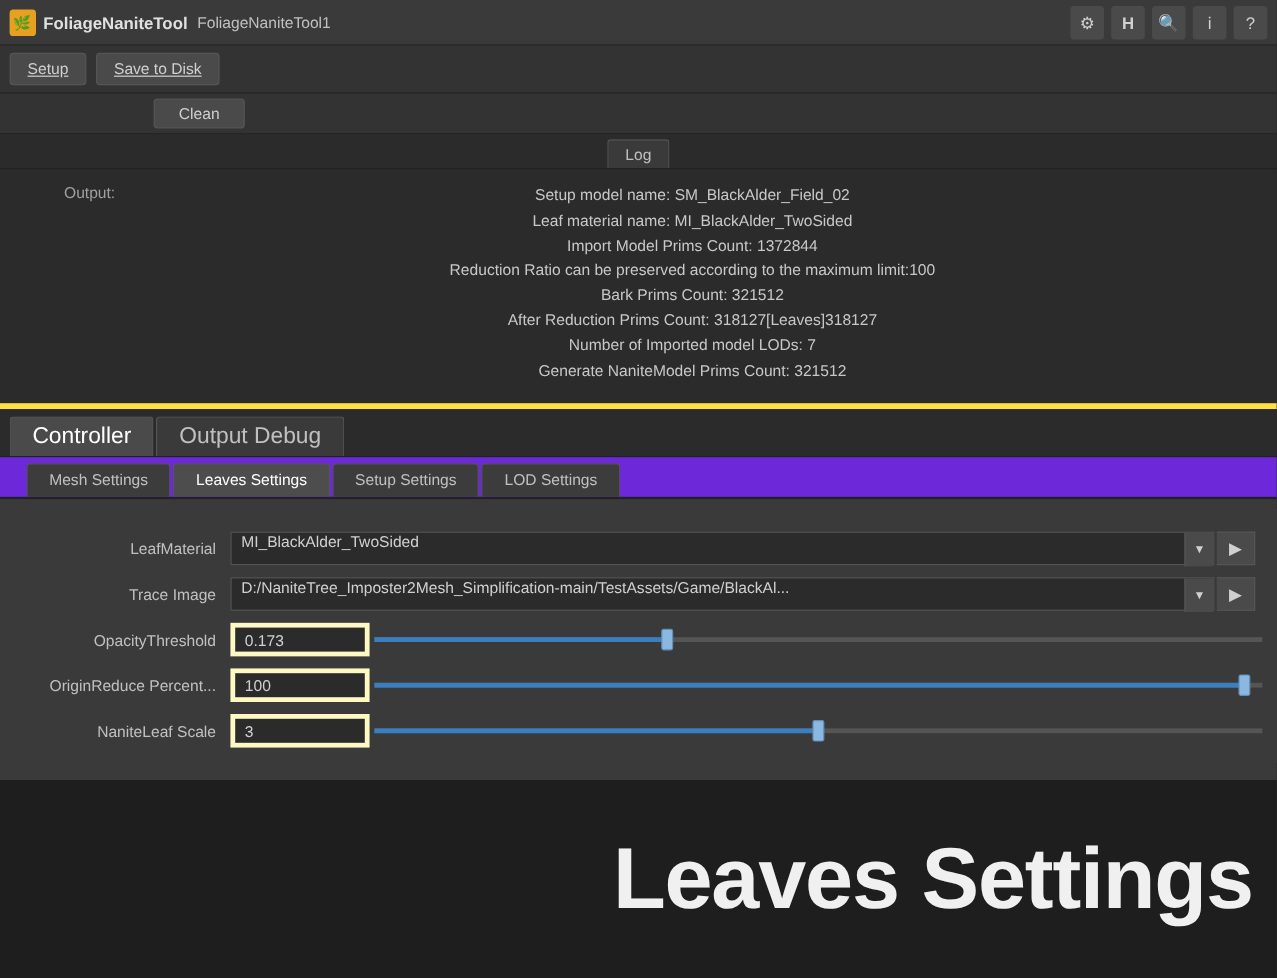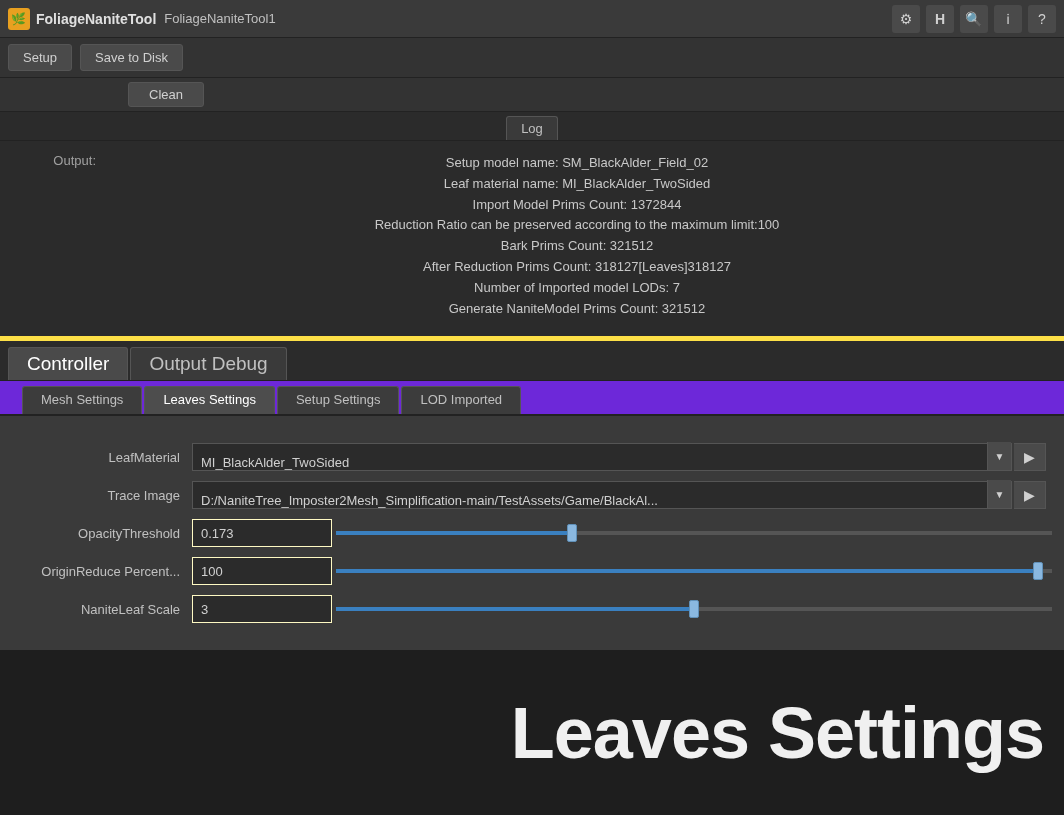--- a/index.html
+++ b/index.html
@@ -62,20 +62,21 @@
     }
 
     
     #toolbar {
       display: flex;
       align-items: center;
       background: #333;
       padding: 6px 8px;
       gap: 8px;
       border-bottom: 1px solid #222;
+      text-decoration: underline;
     }
     .toolbar-btn {
       background: #4a4a4a;
       border: 1px solid #555;
       color: #d0d0d0;
       padding: 5px 14px;
       border-radius: 3px;
       cursor: pointer;
       font-size: 13px;
     }
@@ -207,21 +208,21 @@
     }
     .setting-label {
       width: 180px;
       text-align: right;
       padding-right: 12px;
       color: #c0c0c0;
       font-size: 13px;
     }
     .dropdown-box {
       display: flex;
-      align-items: flex-end;
+      align-items: flex-start;
       background: #2b2b2b;
       border: 1px solid #555;
       height: 28px;
       flex: 1;
       max-width: 820px;
     }
     .dropdown-text {
       flex: 1;
       padding: 0 8px;
       color: #d0d0d0;
@@ -258,23 +259,23 @@
     }
 
     
     .slider-container {
       display: flex;
       align-items: center;
       flex: 1;
     }
     .value-input {
       background: #2b2b2b;
-      border: 1px solid #fef9c3;
-      color: #d0d0d0;
-      width: 140px;
+      border: 4px solid #fef9c3;
+      color: #d0d0d0;
+      width: 116px;
       height: 28px;
       padding: 0 8px;
       font-size: 13px;
     }
     .slider-track {
       flex: 1;
       height: 4px;
       background: #555;
       position: relative;
       margin-left: 4px;
@@ -371,21 +372,21 @@
 
   <div id="controller-tabs">
     <div class="ctrl-tab active">Controller</div>
     <div class="ctrl-tab">Output Debug</div>
   </div>
 
   <div id="sub-tabs">
     <div class="sub-tab">Mesh Settings</div>
     <div class="sub-tab active">Leaves Settings</div>
     <div class="sub-tab">Setup Settings</div>
-    <div class="sub-tab">LOD Imported</div>
+    <div class="sub-tab">LOD Settings</div>
   </div>
 
   <div id="settings-content">
 
     <div class="setting-row">
       <span class="setting-label">LeafMaterial</span>
       <div class="dropdown-box">
         <span class="dropdown-text">MI_BlackAlder_TwoSided</span>
         <div class="dropdown-arrow">▼</div>
       </div>

